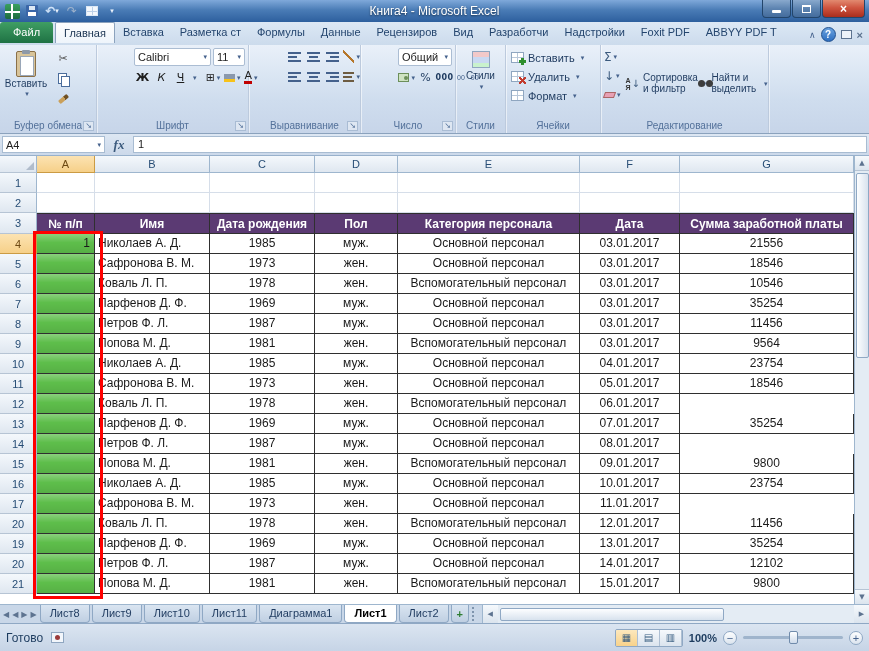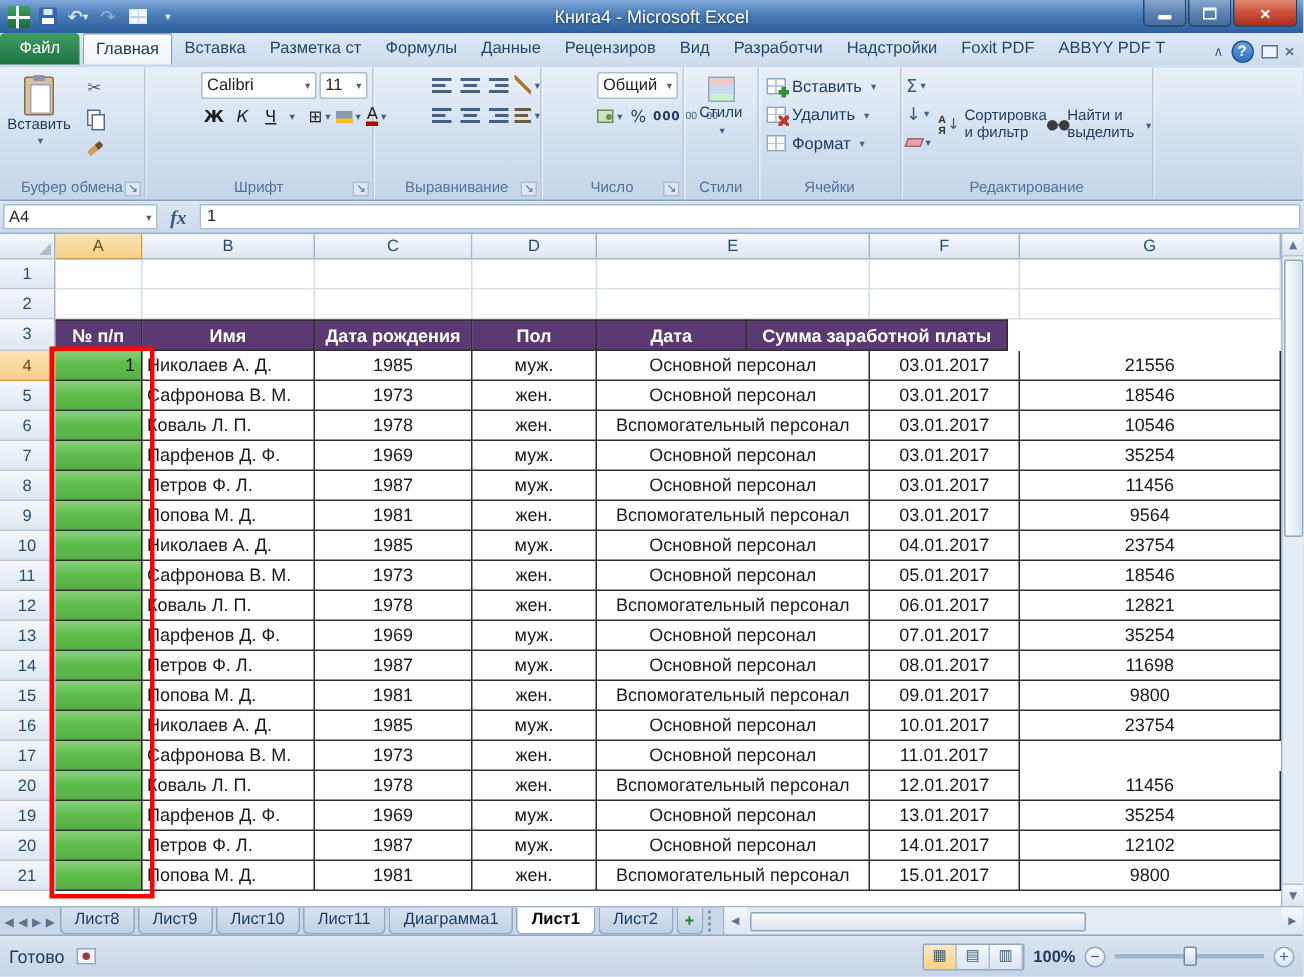--- a/index.html
+++ b/index.html
@@ -471,20 +471,21 @@
         <div class="g-cell" style="width: 182px;"></div>
         <div class="g-cell" style="width: 100px;"></div>
         <div class="g-cell" style="width: 174px;"></div>
       </div>
       <div class="g-row theader" style="height: 21px;">
         <div class="g-rowhead" style="width: 37px;">3</div>
         <div class="g-cell" style="width: 58px;">№ п/п</div>
         <div class="g-cell" style="width: 115px;">Имя</div>
         <div class="g-cell" style="width: 105px;">Дата рождения</div>
         <div class="g-cell" style="width: 83px;">Пол</div>
+        <div class="g-cell" style="width: 182px;">Категория персонала</div>
         <div class="g-cell" style="width: 100px;">Дата</div>
         <div class="g-cell" style="width: 174px;">Сумма заработной платы</div>
       </div>
       <div class="g-row data" style="height: 20px;">
         <div class="g-rowhead sel" style="width: 37px;">4</div>
         <div class="g-cell c-green c-right" style="width: 58px;">1</div>
         <div class="g-cell c-left" style="width: 115px;">Николаев А. Д.</div>
         <div class="g-cell c-center" style="width: 105px;">1985</div>
         <div class="g-cell c-center" style="width: 83px;">муж.</div>
         <div class="g-cell c-center" style="width: 182px;">Основной персонал</div>
@@ -562,41 +563,39 @@
         <div class="g-cell c-center" style="width: 174px;">18546</div>
       </div>
       <div class="g-row data" style="height: 20px;">
         <div class="g-rowhead" style="width: 37px;">12</div>
         <div class="g-cell c-green c-right" style="width: 58px;"></div>
         <div class="g-cell c-left" style="width: 115px;">Коваль Л. П.</div>
         <div class="g-cell c-center" style="width: 105px;">1978</div>
         <div class="g-cell c-center" style="width: 83px;">жен.</div>
         <div class="g-cell c-center" style="width: 182px;">Вспомогательный персонал</div>
         <div class="g-cell c-center" style="width: 100px; text-align: center;">06.01.2017</div>
-        <div class="g-cell c-center" style="width: 174px;">12821</div>
       </div>
       <div class="g-row data" style="height: 20px;">
         <div class="g-rowhead" style="width: 37px;">13</div>
         <div class="g-cell c-green c-right" style="width: 58px;"></div>
         <div class="g-cell c-left" style="width: 115px;">Парфенов Д. Ф.</div>
         <div class="g-cell c-center" style="width: 105px;">1969</div>
         <div class="g-cell c-center" style="width: 83px;">муж.</div>
         <div class="g-cell c-center" style="width: 182px;">Основной персонал</div>
         <div class="g-cell c-center" style="width: 100px;">07.01.2017</div>
         <div class="g-cell c-center" style="width: 174px;">35254</div>
       </div>
       <div class="g-row data" style="height: 20px;">
         <div class="g-rowhead" style="width: 37px;">14</div>
         <div class="g-cell c-green c-right" style="width: 58px;"></div>
         <div class="g-cell c-left" style="width: 115px;">Петров Ф. Л.</div>
         <div class="g-cell c-center" style="width: 105px;">1987</div>
         <div class="g-cell c-center" style="width: 83px;">муж.</div>
         <div class="g-cell c-center" style="width: 182px;">Основной персонал</div>
         <div class="g-cell c-center" style="width: 100px;">08.01.2017</div>
-        <div class="g-cell c-center" style="width: 174px;">11698</div>
       </div>
       <div class="g-row data" style="height: 20px;">
         <div class="g-rowhead" style="width: 37px;">15</div>
         <div class="g-cell c-green c-right" style="width: 58px;"></div>
         <div class="g-cell c-left" style="width: 115px;">Попова М. Д.</div>
         <div class="g-cell c-center" style="width: 105px;">1981</div>
         <div class="g-cell c-center" style="width: 83px;">жен.</div>
         <div class="g-cell c-center" style="width: 182px;">Вспомогательный персонал</div>
         <div class="g-cell c-center" style="width: 100px;">09.01.2017</div>
         <div class="g-cell c-center" style="width: 174px;">9800</div>

